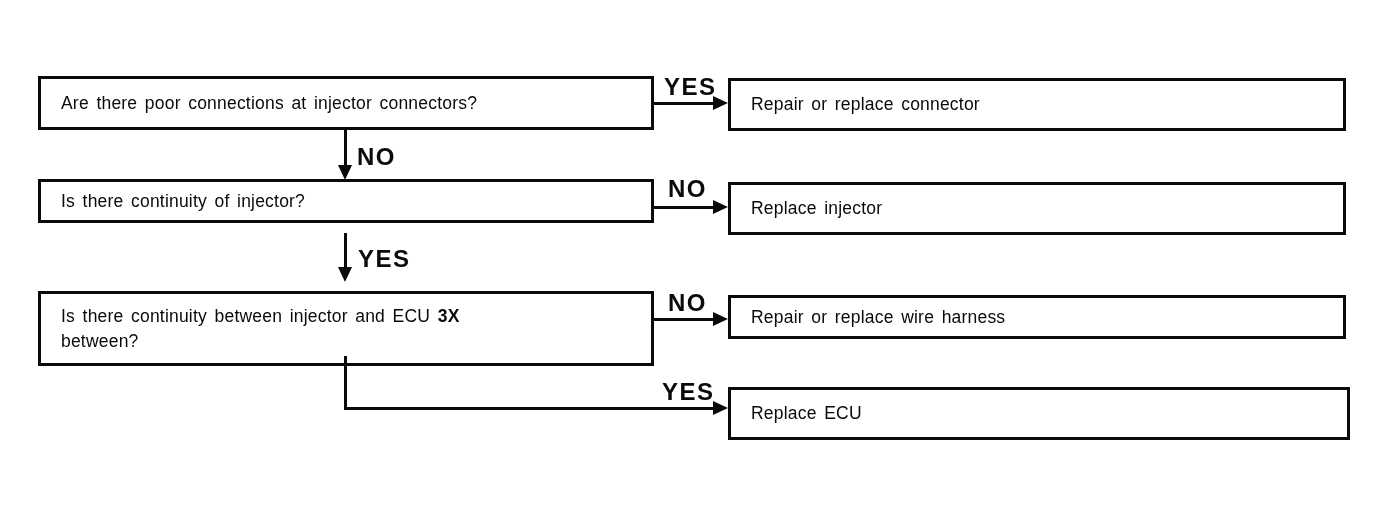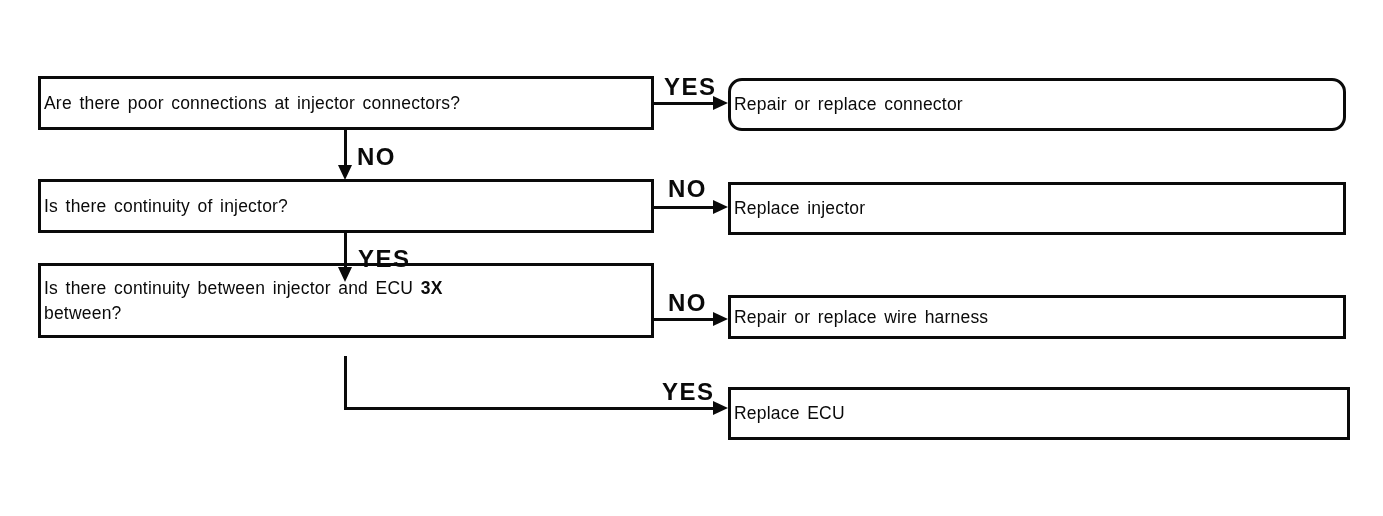--- a/index.html
+++ b/index.html
@@ -18,21 +18,21 @@
     background: var(--background);
     overflow: hidden;
     color: var(--ink);
   }
   .box {
     position: absolute;
     border: 3px solid var(--ink);
     background: var(--background);
     display: flex;
     align-items: center;
-    padding-left: 3px;
+    padding-left: 20px;
     padding-right: 12px;
   }
   .box-label {
     font-size: 17.5px;
     line-height: 25px;
     letter-spacing: 0.2px;
     word-spacing: 2.5px;
     color: var(--ink);
   }
   .bold-part { font-weight: bold; }
@@ -60,25 +60,25 @@
     position: absolute;
     font-size: 24px;
     font-weight: bold;
     letter-spacing: 1.5px;
     color: var(--ink);
     white-space: nowrap;
   }
 
   
   #q1 { left: 38px;  top: 76px;  width: 616px; height: 54px; }
-  #q2 { left: 38px;  top: 179px; width: 616px; height: 54px; align-items: center; }
-  #q3 { left: 38px;  top: 263px; width: 616px; height: 75px; }
+  #q2 { left: 38px;  top: 179px; width: 616px; height: 44px; align-items: center; }
+  #q3 { left: 38px;  top: 291px; width: 616px; height: 75px; }
 
   
-  #a1 { left: 728px; top: 78px;  width: 618px; height: 53px; border-radius: 14px; }
+  #a1 { left: 728px; top: 78px;  width: 618px; height: 53px; }
   #a2 { left: 728px; top: 182px; width: 618px; height: 53px; }
   #a3 { left: 728px; top: 295px; width: 618px; height: 44px; }
   #a4 { left: 728px; top: 387px; width: 622px; height: 53px; }
 
   
   #e1-line  { left: 654px; top: 102px; width: 62px; }
   #e1-head  { left: 713px; top: 96px; }
   #e1-label { left: 664px; top: 73px; }
 
   #e2-line  { left: 344px; top: 130px; height: 38px; }

